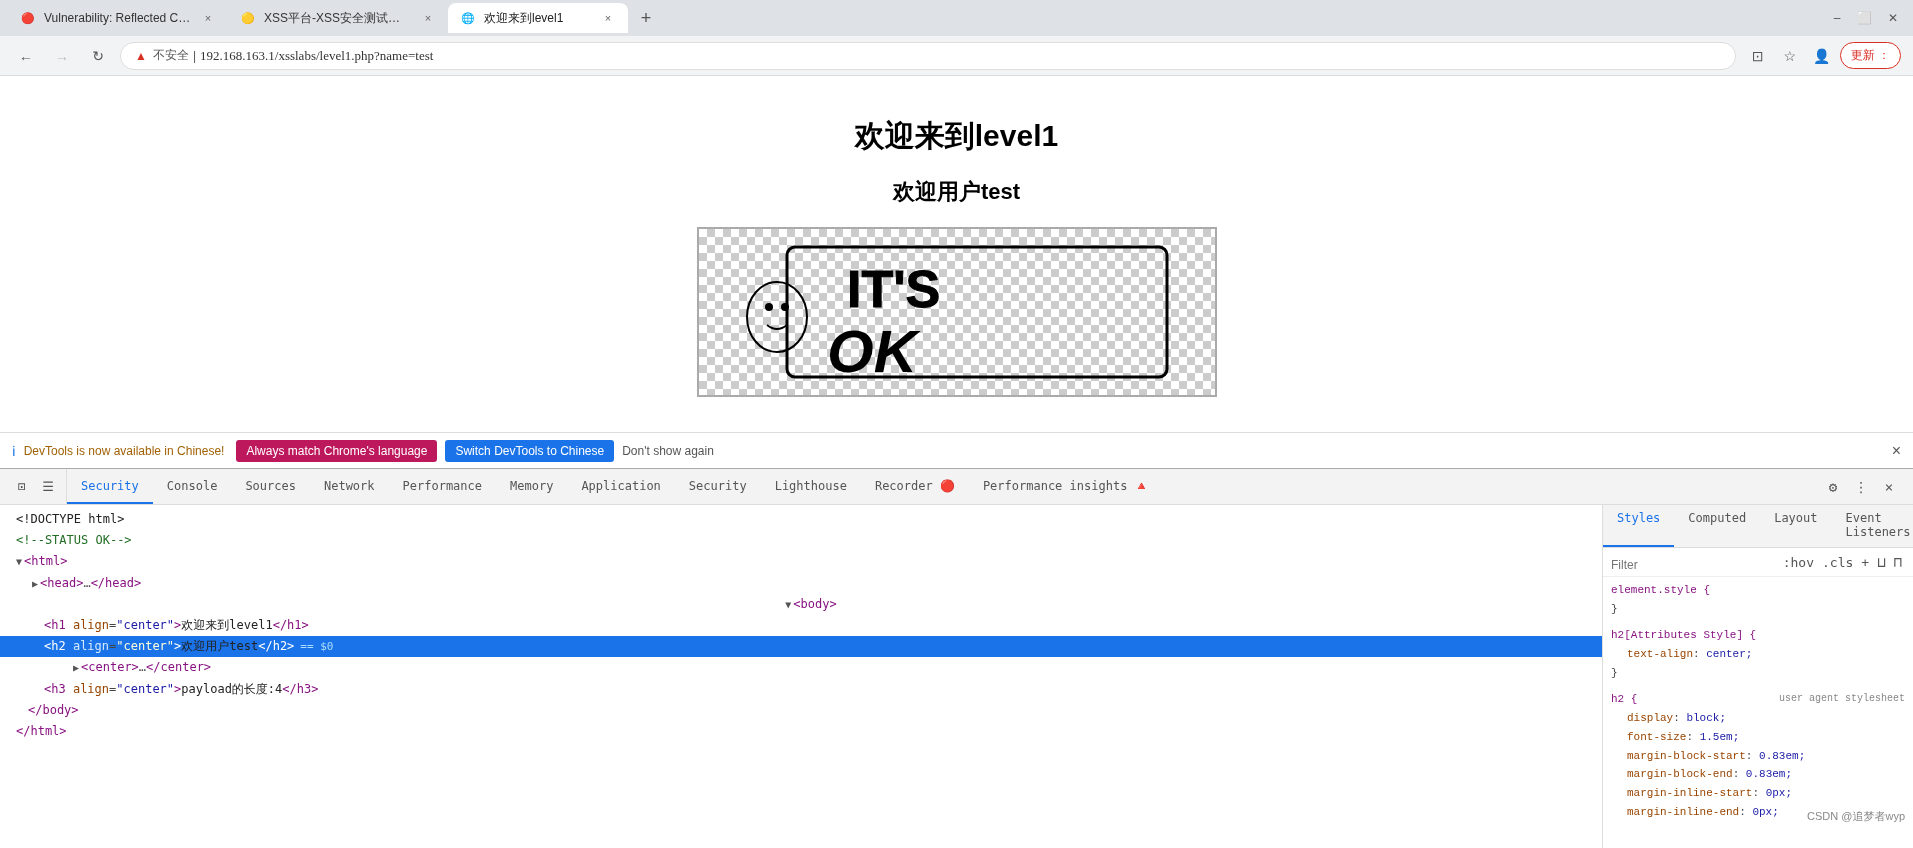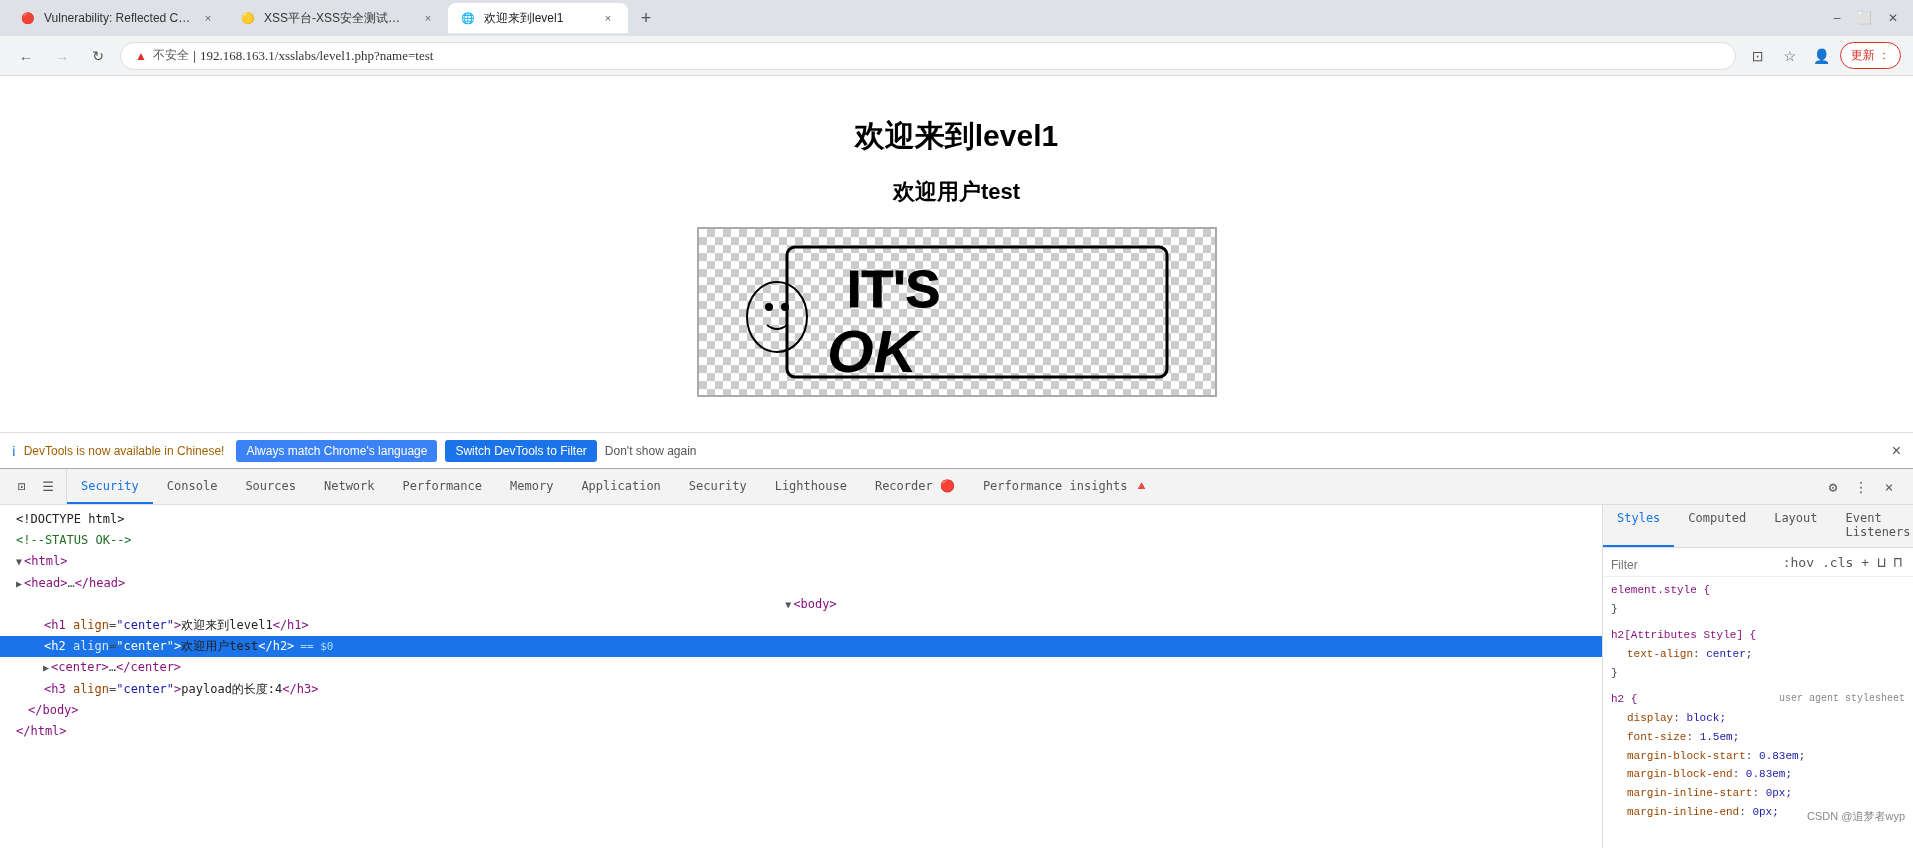--- a/index.html
+++ b/index.html
@@ -73,21 +73,21 @@
     
 
     
     .devtools-notification {
       display: flex; align-items: center; background: #fff; border-top: 1px solid #ddd;
       padding: 6px 12px; gap: 8px; font-size: 12px; color: #333; height: 36px;
     }
     .notif-icon { color: #1a73e8; font-size: 14px; }
     .notif-text { font-size: 12px; color: #a16207; margin-right: 4px; }
     .notif-btn-blue {
-      background: #3b82f6; color: #fff; border: none; border-radius: 3px;
+      background: #be185d; color: #fff; border: none; border-radius: 3px;
       padding: 4px 10px; font-size: 12px; cursor: pointer; white-space: nowrap;
     }
     .notif-btn-blue2 {
       background: #1a73e8; color: #fff; border: none; border-radius: 3px;
       padding: 4px 10px; font-size: 12px; cursor: pointer; white-space: nowrap;
     }
     .notif-link { font-size: 12px; color: #555; cursor: pointer; }
     .notif-close { margin-left: auto; cursor: pointer; color: #555; font-size: 16px; }
 
     
@@ -237,21 +237,21 @@
             <path d="M40 88 Q50 96 60 88" fill="none" stroke="#000" stroke-width="2"></path>
           </svg>
         </div>
       </div>
     </div>
 
     <div class="devtools-notification">
       <span class="notif-icon">ℹ</span>
       <span class="notif-text">DevTools is now available in Chinese!</span>
       <button class="notif-btn-blue">Always match Chrome's language</button>
-      <button class="notif-btn-blue2">Switch DevTools to Filter</button>
+      <button class="notif-btn-blue2">Switch DevTools to Chinese</button>
       <span class="notif-link">Don't show again</span>
       <span class="notif-close">×</span>
     </div>
 
     <div class="devtools-panel">
 
       <div class="devtools-toolbar">
         <div class="devtools-icon-group">
           <div class="dt-icon-btn">⊡</div>
           <div class="dt-icon-btn">☰</div>
@@ -281,33 +281,33 @@
         <div class="dom-panel">
           <div class="dom-line">
             <span class="text-node">&lt;!DOCTYPE html&gt;</span>
           </div>
           <div class="dom-line">
             <span class="comment">&lt;!--STATUS OK--&gt;</span>
           </div>
           <div class="dom-line">
             <span class="triangle open"></span><span class="tag">&lt;html&gt;</span>
           </div>
-          <div class="dom-line" style="padding-left:16px;">
+          <div class="dom-line" style="padding-left:32px;">
             <span class="triangle closed"></span><span class="tag">&lt;head&gt;</span><span class="dot-dot">…</span><span class="tag">&lt;/head&gt;</span>
           </div>
           <div class="dom-line" style="padding-left:28px;text-align:center;">
             <span class="triangle open"></span><span class="tag">&lt;body&gt;</span>
           </div>
           <div class="dom-line" style="padding-left:44px;">
             <span class="tag">&lt;h1 </span><span class="attr">align</span><span class="eq-sign">=</span><span class="val">"center"</span><span class="tag">&gt;</span><span class="text-node">欢迎来到level1</span><span class="tag">&lt;/h1&gt;</span>
           </div>
           <div class="dom-line selected" style="padding-left:44px;">
             <span class="tag">&lt;h2 </span><span class="attr">align</span><span class="eq-sign">=</span><span class="val">"center"</span><span class="tag">&gt;</span><span class="text-node">欢迎用户test</span><span class="tag">&lt;/h2&gt;</span><span style="color:#adf;margin-left:6px;font-size:11px;">== $0</span>
           </div>
-          <div class="dom-line" style="padding-left:43px;">
+          <div class="dom-line" style="padding-left:64px;margin-left:9px;">
             <span class="triangle closed"></span><span class="tag">&lt;center&gt;</span><span class="dot-dot">…</span><span class="tag">&lt;/center&gt;</span>
           </div>
           <div class="dom-line" style="padding-left:44px;">
             <span class="tag">&lt;h3 </span><span class="attr">align</span><span class="eq-sign">=</span><span class="val">"center"</span><span class="tag">&gt;</span><span class="text-node">payload的长度:4</span><span class="tag">&lt;/h3&gt;</span>
           </div>
           <div class="dom-line" style="padding-left:28px;">
             <span class="tag">&lt;/body&gt;</span>
           </div>
           <div class="dom-line">
             <span class="tag">&lt;/html&gt;</span>

